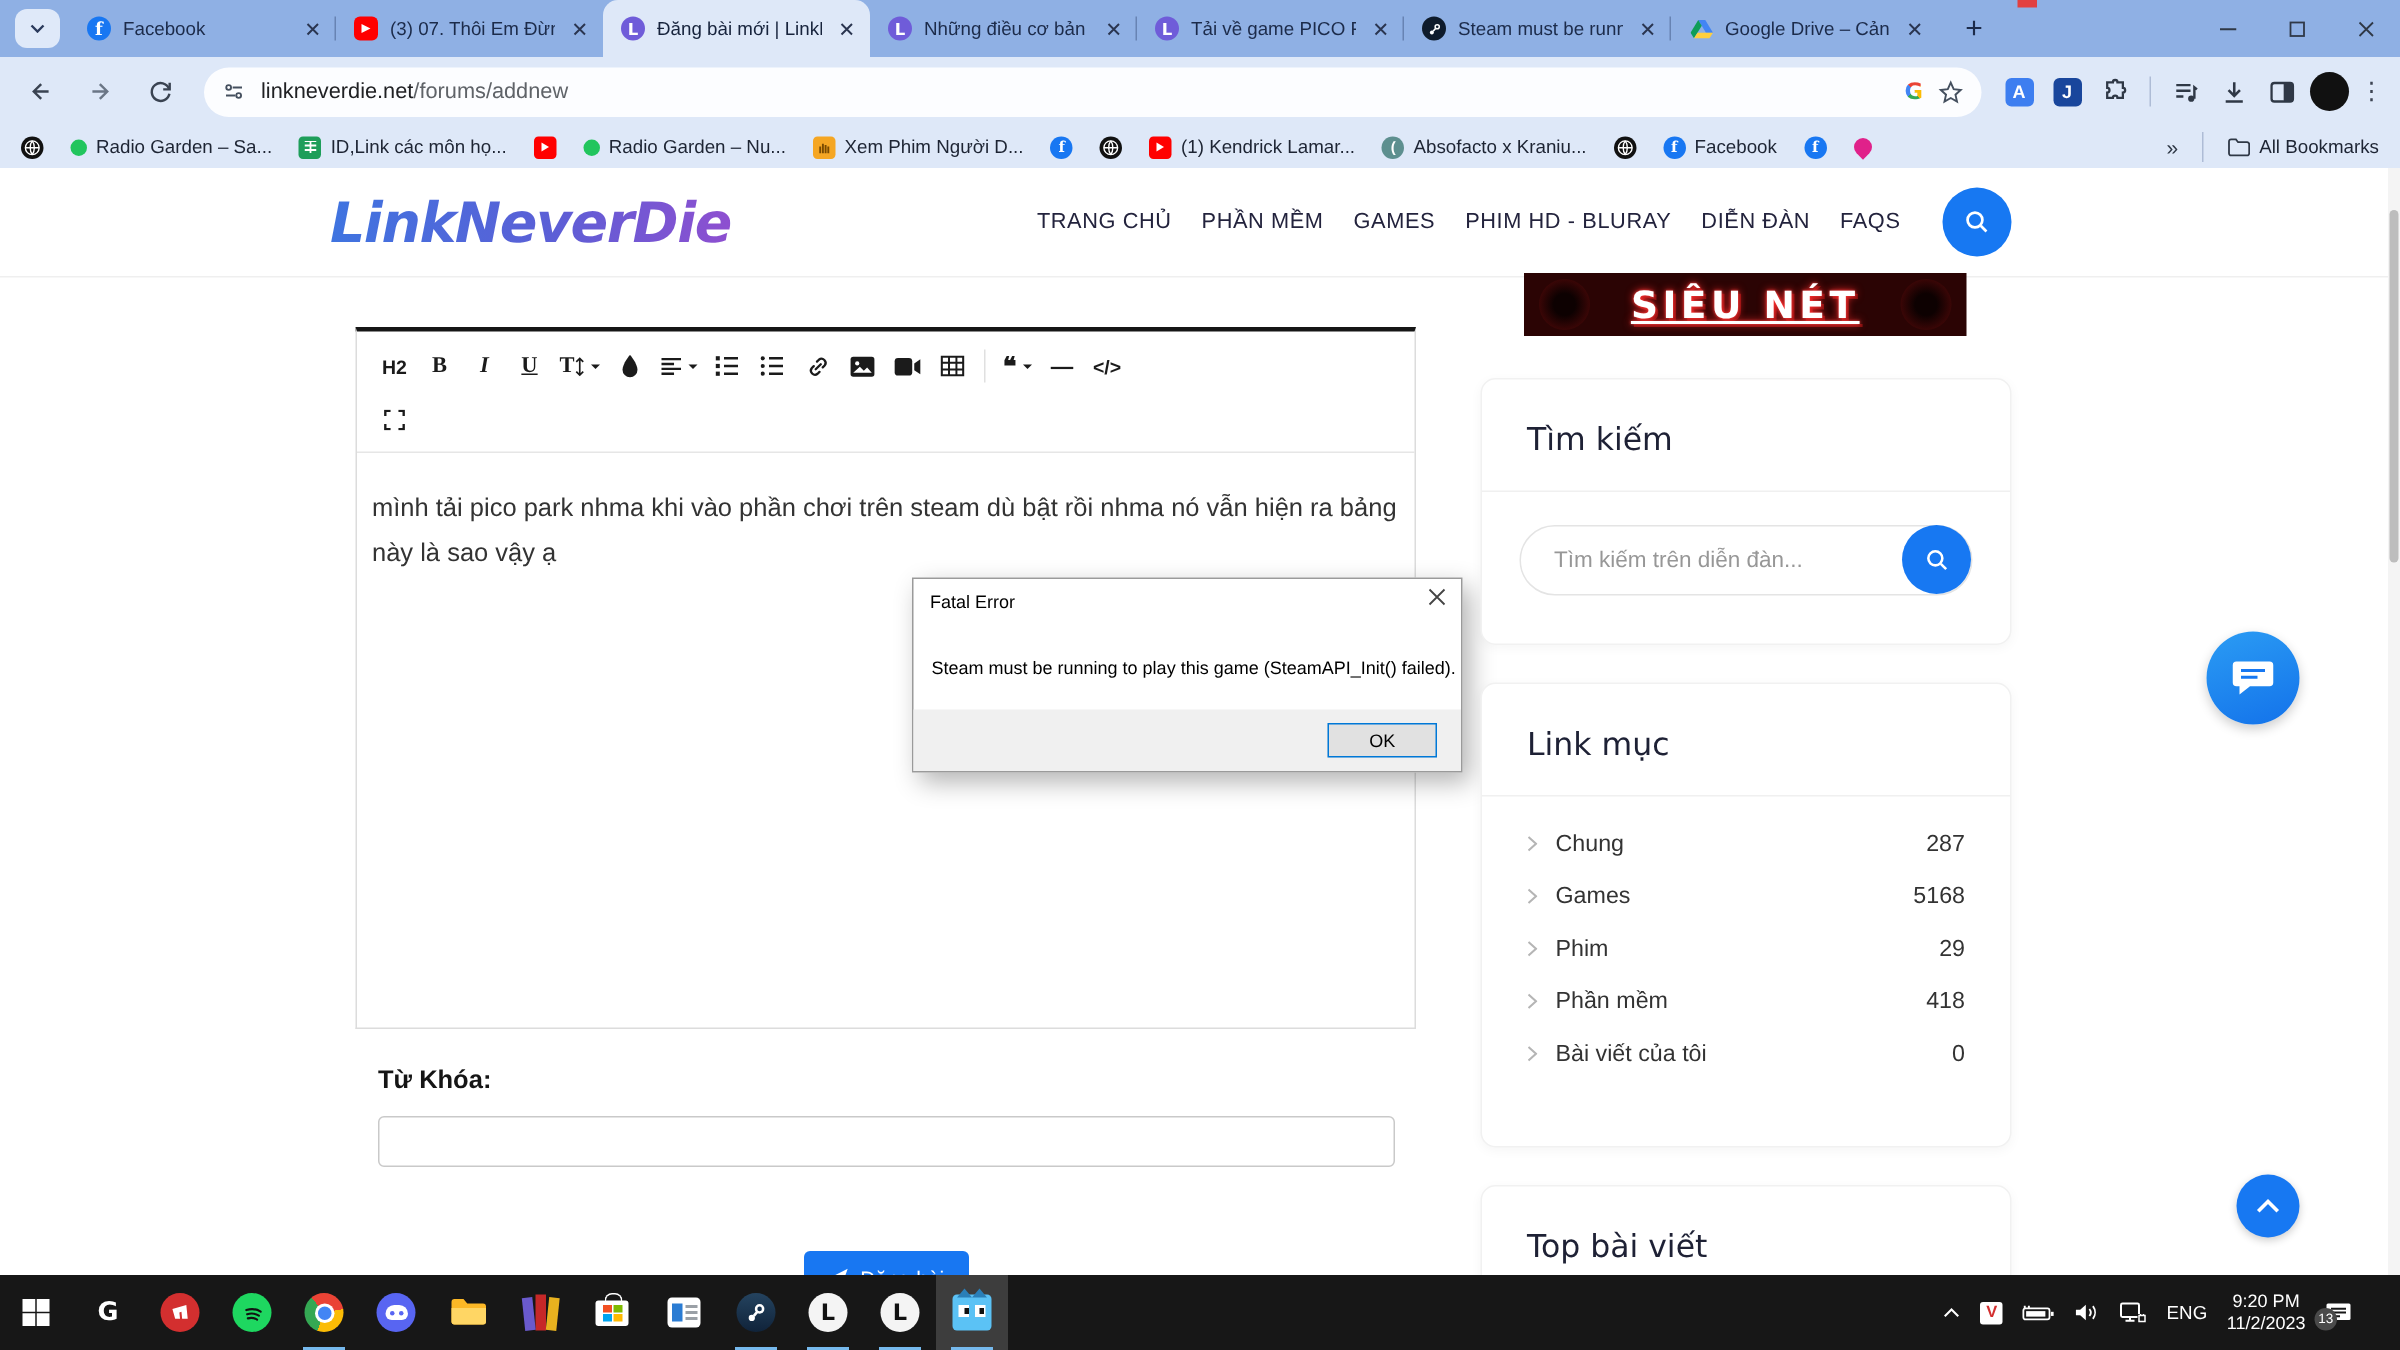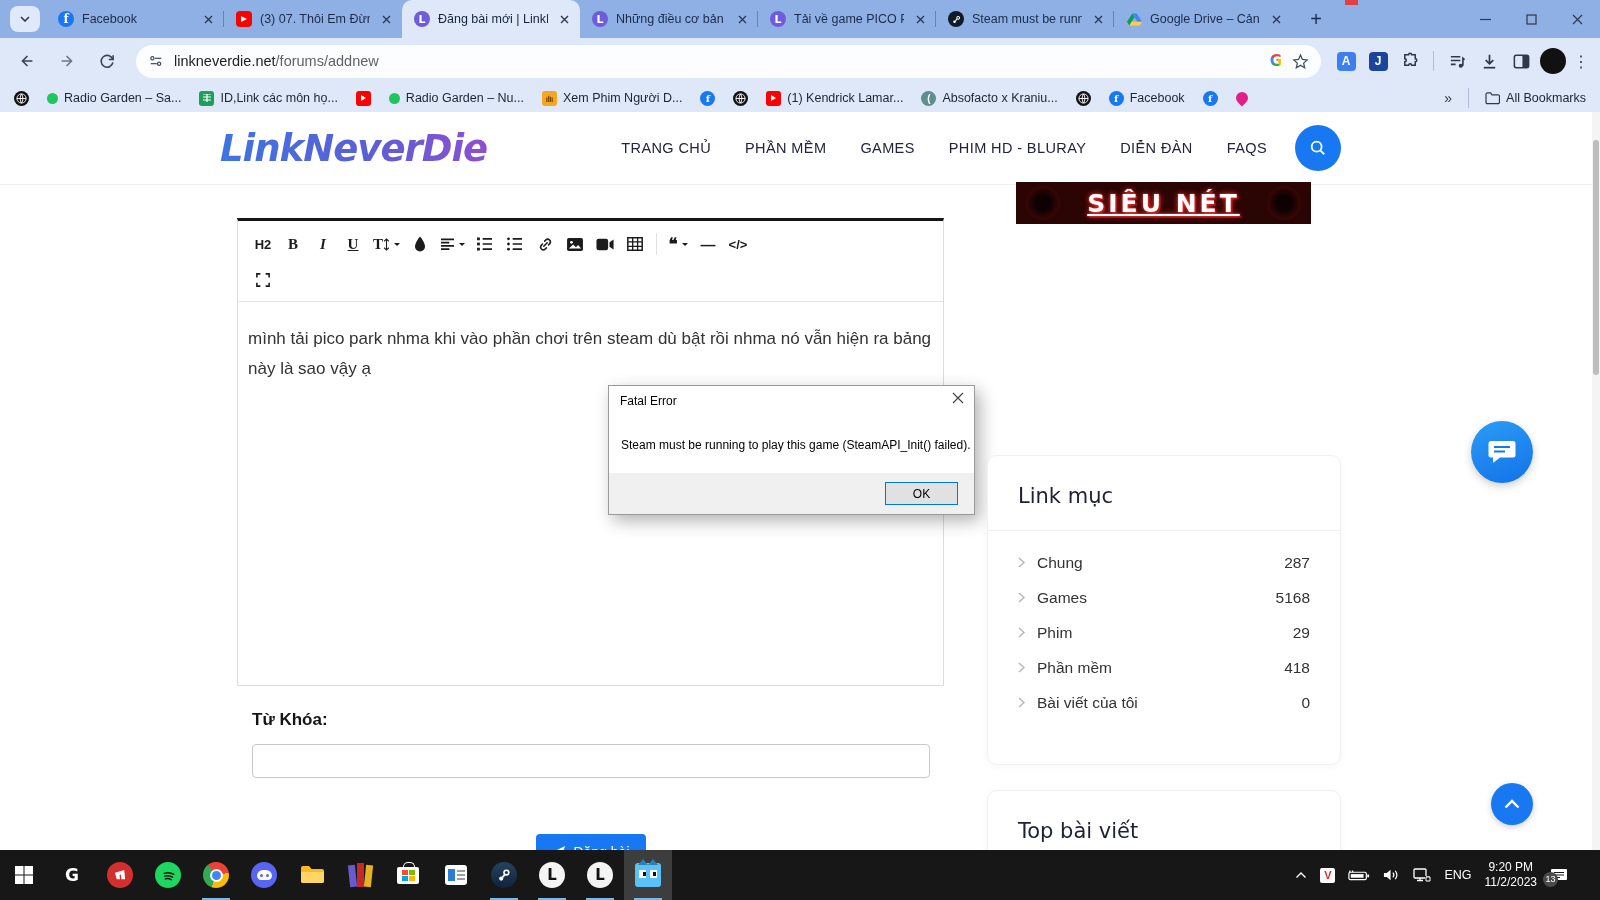--- a/index.html
+++ b/index.html
@@ -58,21 +58,21 @@
           font-size:10px;font-weight:bold;box-sizing:border-box;}
   .bm-right{margin-left:auto;display:flex;align-items:center;gap:12px;}
 
   
   .page{position:absolute;left:0;top:112px;width:1600px;height:744px;background:#fff;overflow:hidden;}
   .siteheader{position:absolute;left:0;top:0;width:1600px;height:72px;background:#fff;border-bottom:1px solid #efefef;
               display:flex;align-items:center;}
   .logo{margin-left:220px;font-family:"DejaVu Sans",sans-serif;font-size:37px;font-weight:600;letter-spacing:-1px;
         background:linear-gradient(90deg,#3f74e0 0%,#5b5fd6 55%,#8e4fd0 100%);
         -webkit-background-clip:text;background-clip:text;color:transparent;font-style:italic;}
-  .mainnav{margin-left:auto;display:flex;align-items:center;gap:34px;font-size:14.5px;letter-spacing:.4px;
+  .mainnav{margin-left:auto;display:flex;align-items:center;gap:20px;font-size:14.5px;letter-spacing:.4px;
            color:#23233d;font-weight:500;}
   .searchfab{width:46px;height:46px;border-radius:50%;background:#1778f2;display:flex;align-items:center;
              justify-content:center;margin-left:28px;margin-right:259px;}
 
   .banner{position:absolute;left:1016px;top:70px;width:295px;height:42px;background:#2b0404;overflow:hidden;
           display:flex;align-items:center;justify-content:center;}
   .banner .cone{position:absolute;top:4px;width:34px;height:34px;border-radius:50%;
                 background:radial-gradient(circle at 50% 50%,#0d0101 30%,#3a0606 70%);}
   .banner-text{font-family:"DejaVu Sans",sans-serif;font-size:25px;font-weight:bold;letter-spacing:3px;color:#fff;
                text-shadow:0 0 6px #ff2a2a,0 0 2px #ff5050,2px 2px 0 #7e0d0d;text-decoration:underline;}
@@ -552,20 +552,32 @@
     <div class="kwlabel">Từ Khóa:</div>
     <input class="kwinput" value="" style="">
 
     <button class="submitbtn">
       <svg width="14" height="14" viewBox="0 0 16 16">
           <path d="M1 8 L15 1 L10 15 L7.5 9.5 Z" fill="#fff"></path>
         </svg>
       <span>Đăng bài</span>
     </button>
 
+    <div class="card" style="top:140px;height:178px;">
+      <h3>Tìm kiếm</h3>
+      <div class="searchrow">
+        <input class="sideinput" placeholder="Tìm kiếm trên diễn đàn..." style="">
+        <div class="sidesearchbtn">
+          <svg width="17" height="17" viewBox="0 0 20 20">
+              <circle cx="8.5" cy="8.5" r="5.5" fill="none" stroke="#fff" stroke-width="2"></circle>
+              <path d="M12.8 12.8 L17 17" stroke="#fff" stroke-width="2"></path>
+            </svg>
+        </div>
+      </div>
+    </div>
 
     <div class="card" style="top:343px;height:310px;">
       <h3>Link mục</h3>
       <div class="catlist">
         <div class="catrow">
             <svg width="7" height="11" viewBox="0 0 7 11">
               <path d="M1 1 L6 5.5 L1 10" stroke="#b5b5b5" stroke-width="1.4" fill="none"></path>
             </svg>
             <span class="lbl">Chung</span>
             <span class="cnt">287</span>

